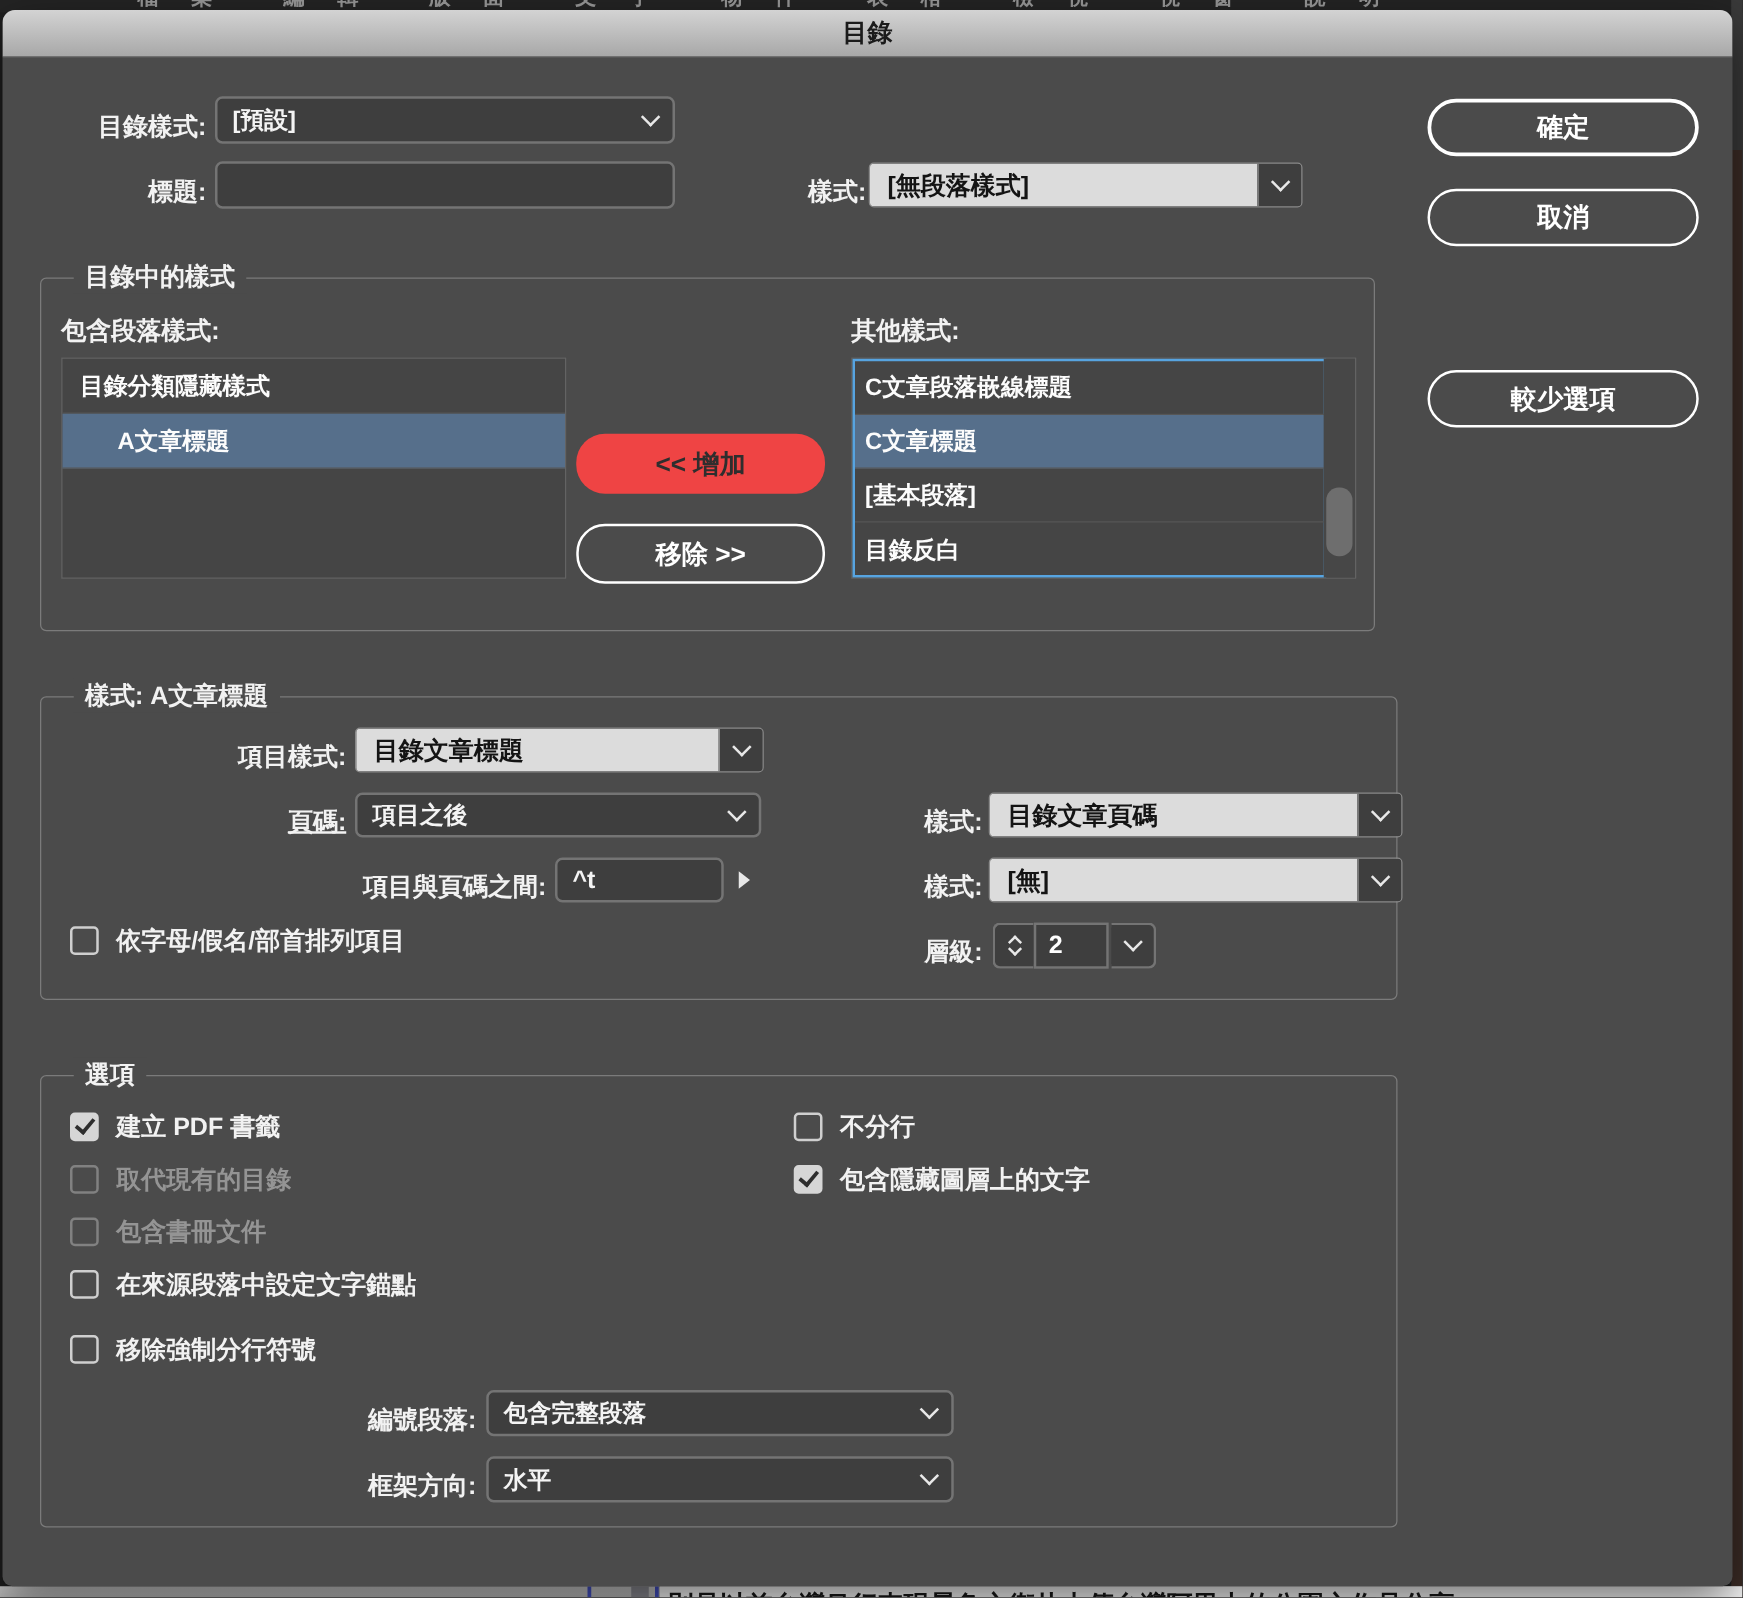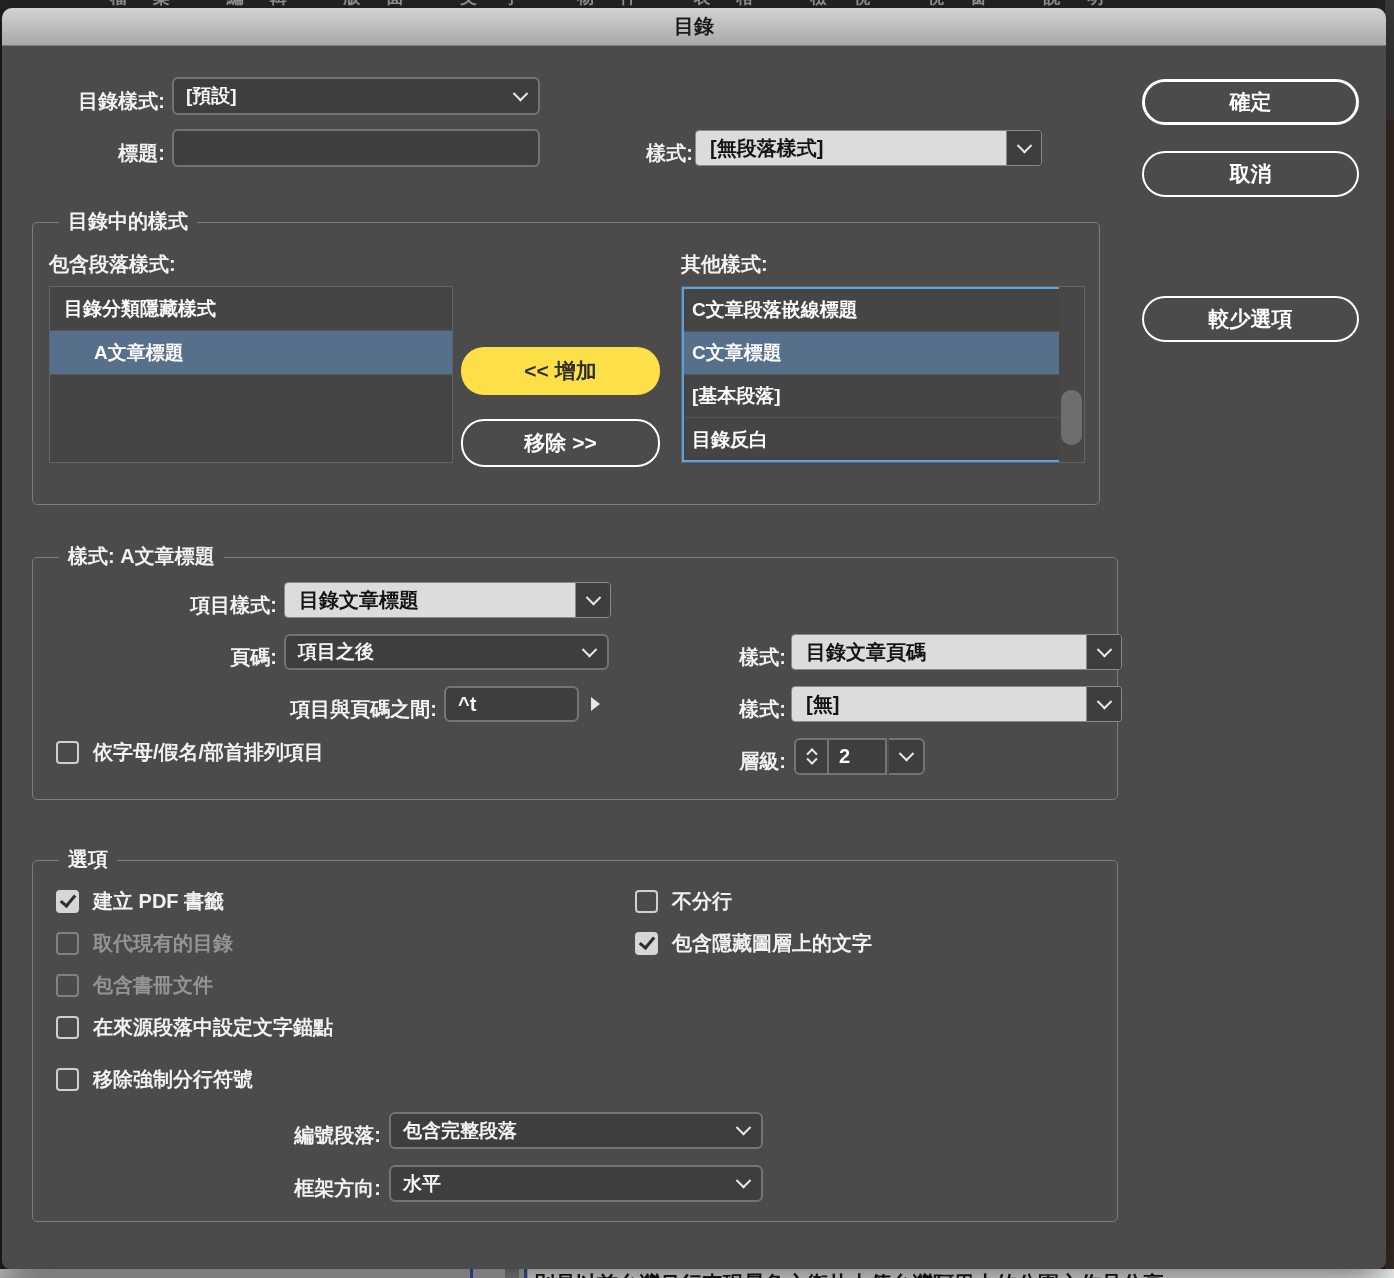--- a/index.html
+++ b/index.html
@@ -41,21 +41,21 @@
     display:flex; align-items:center; justify-content:center; }
   .chev { width:11px; height:11px; border-right:2.5px solid #e8e8e8; border-bottom:2.5px solid #e8e8e8;
     transform:rotate(45deg) translate(-2px,-2px); }
   .dd { justify-content:space-between; }
   .dd .chev { margin-left:10px; flex:none; }
 
   .pill-btn { position:absolute; border:2px solid #ffffff; border-radius:23px; background:transparent;
     color:#ffffff; font-size:21px; font-weight:600; display:flex; align-items:center; justify-content:center;
     cursor:default; font-family:inherit; }
   .pill-btn.default { border-width:3px; }
-  .pill-btn.filled { background:#fde047; color:#2e2e2e; border:none; }
+  .pill-btn.filled { background:#ef4444; color:#2e2e2e; border:none; }
 
   .groupbox { position:absolute; border:1.5px solid #7b7b7b; border-radius:5px;padding-left:32px; }
   .groupbox .legend { position:absolute; top:-15px; left:26px; background:#4b4b4b; padding:0 9px;
     color:#f2f2f2; font-size:20px; font-weight:700; white-space:nowrap; }
 
   .list { position:absolute; background:#454545; border:1px solid #636363; }
   .list-row { height:44px; display:flex; align-items:center; color:#fcfcfc; font-size:19px; font-weight:600;
     border-bottom:1px solid #565656; }
   .list-row.selected { background:#566f8b; }
 
@@ -174,21 +174,21 @@
     <div class="legend">樣式: A文章標題</div>
 
     <div class="lbl" style="left:0; top:34px; width:244px;">項目樣式:</div>
     <div class="combo" style="left:251px; top:24px; width:327px;">
       <div class="light">目錄文章標題</div>
       <div class="dk-btn">
           <span class="chev"></span>
         </div>
     </div>
 
-    <div class="lbl" style="left:0; top:86px; width:244px;">頁碼:</div>
+    <div class="lbl" style="left:0; top:86px; width:244px;text-decoration:underline;">頁碼:</div>
     <div class="field-dark dd" style="left:251px; top:76px; width:325px; height:36px;">
       <span>項目之後</span>
       <span class="chev"></span>
     </div>
 
     <div class="lbl" style="left:540px; top:86px; width:213px;">樣式:</div>
     <div class="combo" style="left:758px; top:76px; width:331px;">
       <div class="light">目錄文章頁碼</div>
       <div class="dk-btn">
           <span class="chev"></span>

